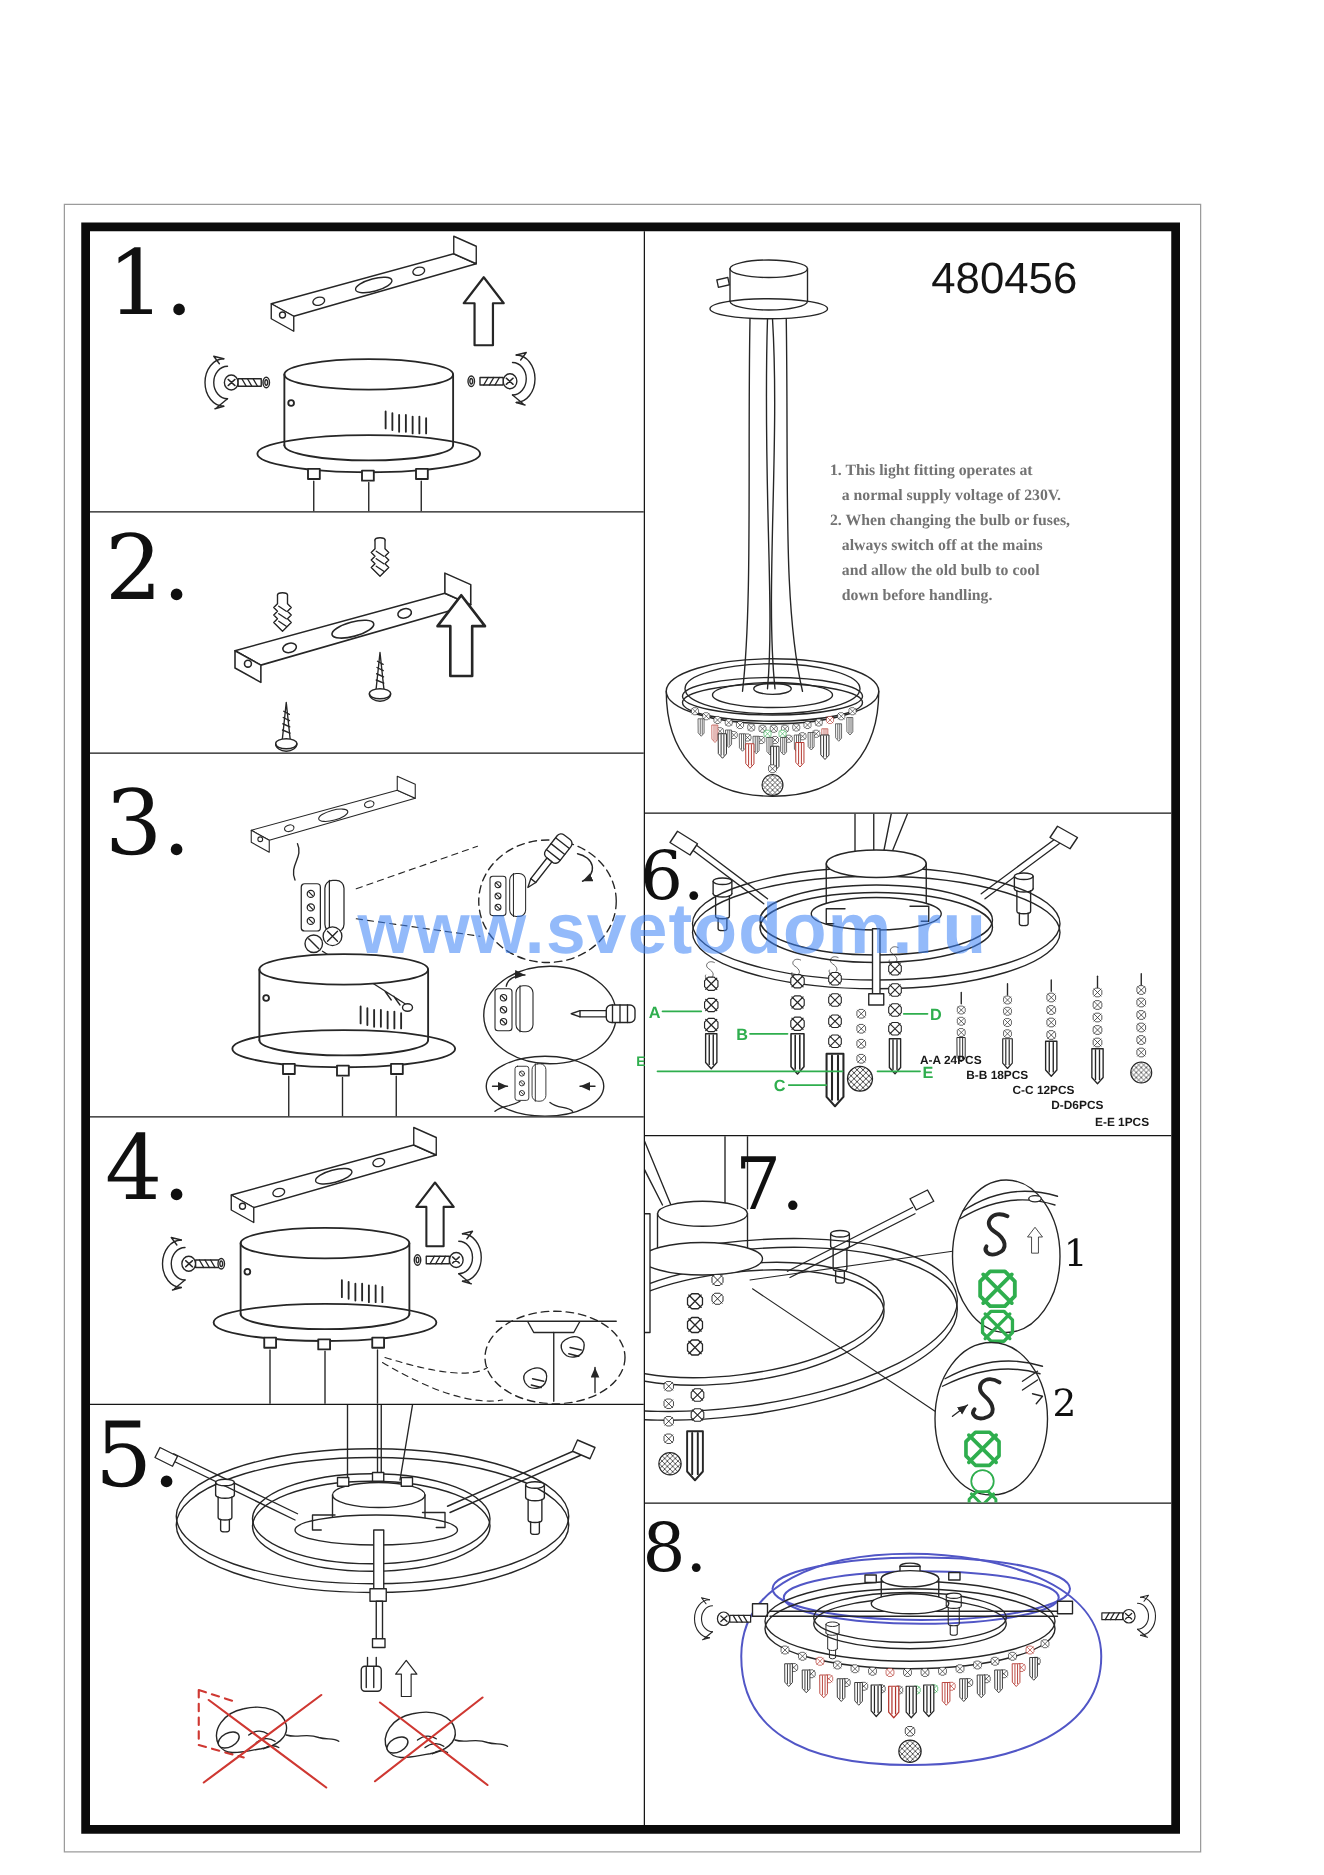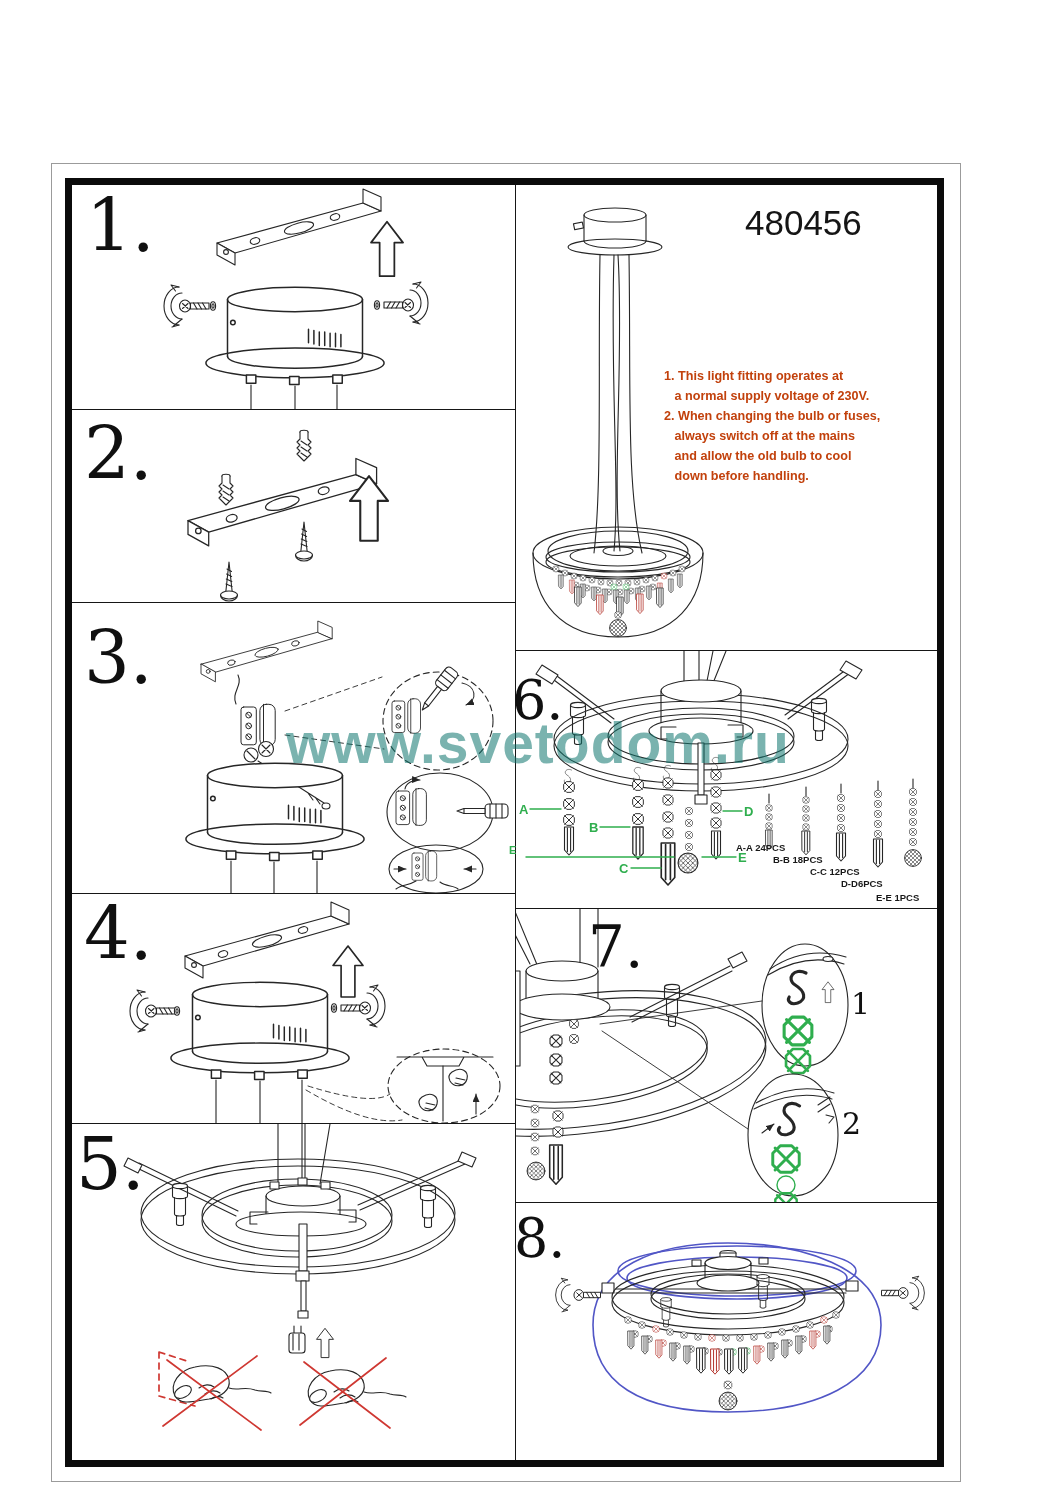--- a/index.html
+++ b/index.html
@@ -17,24 +17,24 @@
   .thin{stroke-width:0.9}
   .green{stroke:#2fae4e;fill:none;stroke-width:1.4}
   .gtxt{fill:#2fae4e;stroke:none;font-weight:bold;font-family:"Liberation Sans",sans-serif}
   .redln{stroke:#cf3832;fill:none;stroke-width:1.7}
   .blue{stroke:#5156c6;fill:none;stroke-width:1.6}
   .ptxt{fill:#181818;stroke:none;font-weight:bold;font-family:"Liberation Sans",sans-serif}
   .stepnum{position:absolute;font-family:"DejaVu Serif",serif;color:#101010;line-height:1}
   .model{position:absolute;left:745px;top:203px;font-size:35px;color:#151515;
          font-family:"Liberation Sans",sans-serif}
   .warn{position:absolute;left:664px;top:366px;width:280px;white-space:pre;
-        font-family:Liberation Sans, sans-serif;font-weight:bold;
-        font-size:12.6px;line-height:20px;color:#c2410c}
+        font-family:Liberation Serif, serif;font-weight:bold;
+        font-size:12.6px;line-height:20px;color:#737373}
   .watermark{position:absolute;left:286px;top:710px;font-size:57px;font-weight:bold;
-             color:#0f766e;opacity:0.55;letter-spacing:1px;z-index:40;
+             color:#3b82f6;opacity:0.55;letter-spacing:1px;z-index:40;
              font-family:"Liberation Sans",sans-serif;pointer-events:none}
   .detnum{position:absolute;font-family:"DejaVu Serif",serif;color:#101010;font-size:30px}
   .glabel{position:absolute;font-family:"Liberation Sans",sans-serif;font-weight:bold;
           font-size:11px;color:#2fae4e}
 </style>
 </head>
 <body>
 
 <svg width="0" height="0" style="position:absolute" aria-hidden="true">
   <defs>

